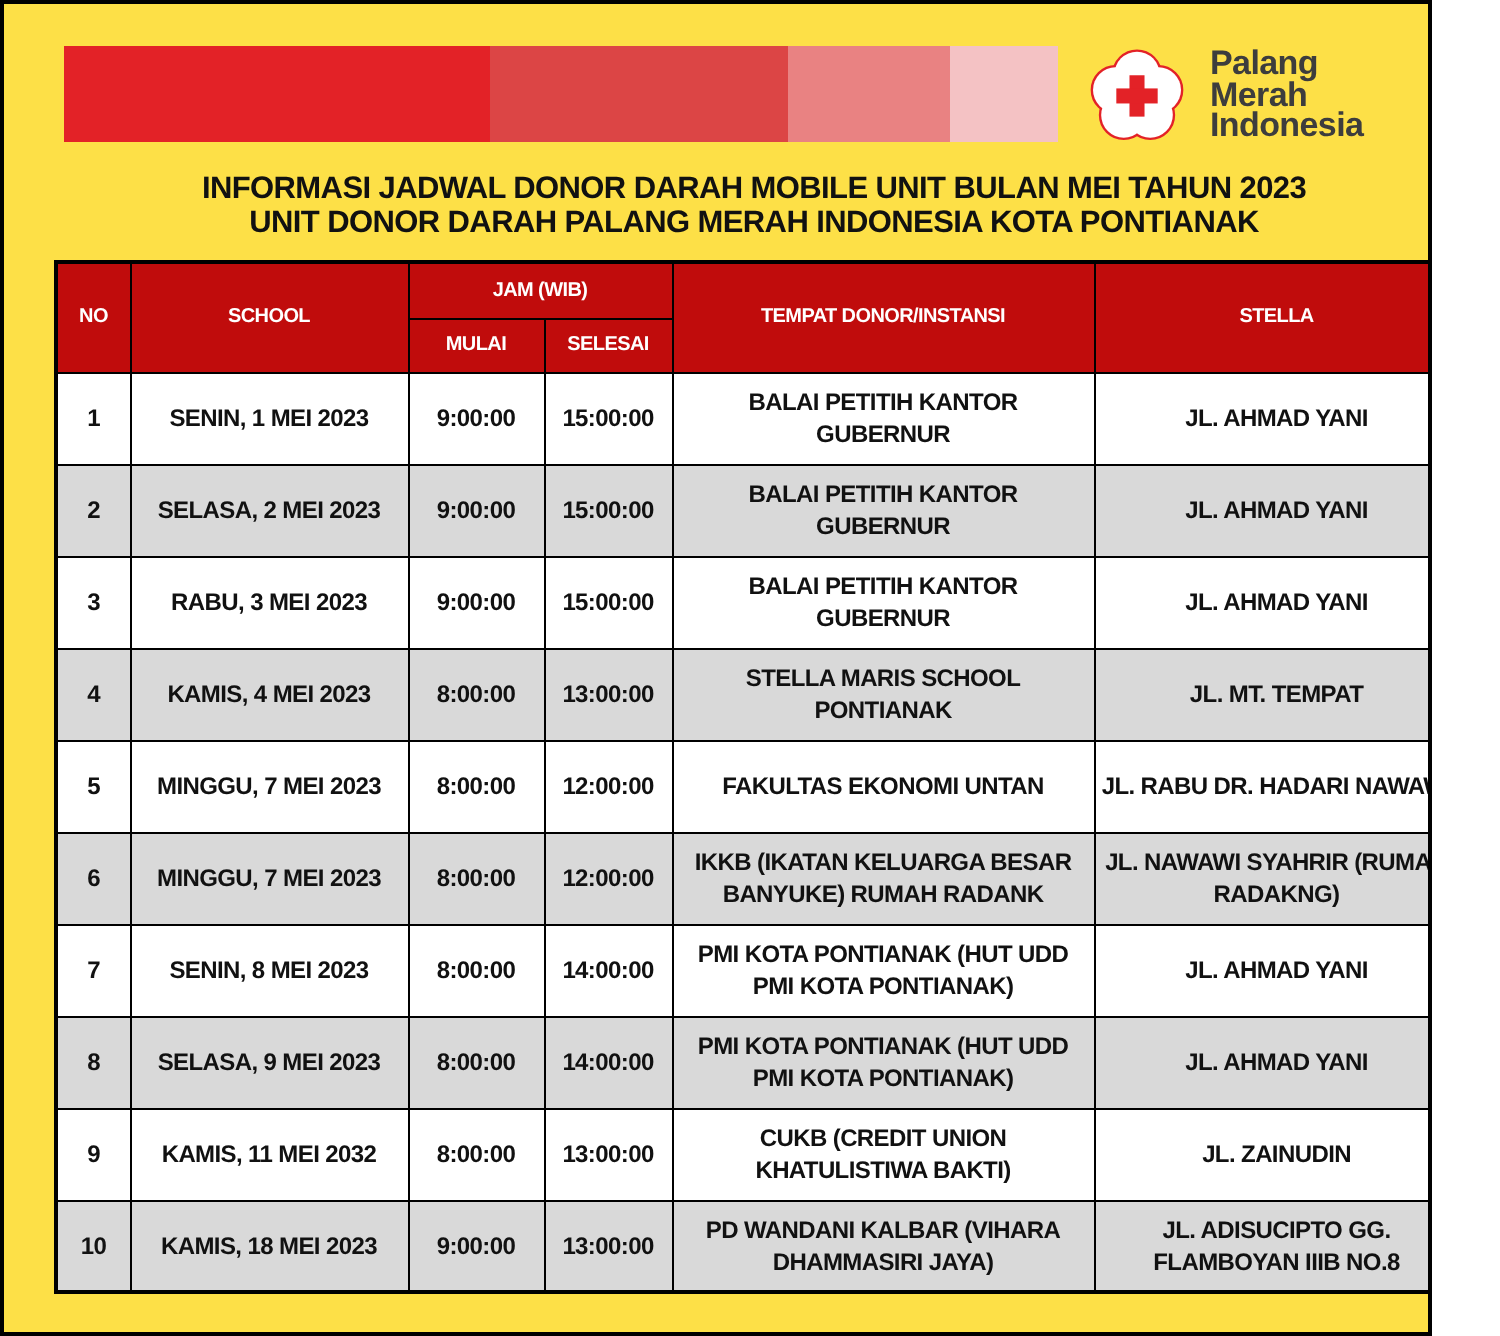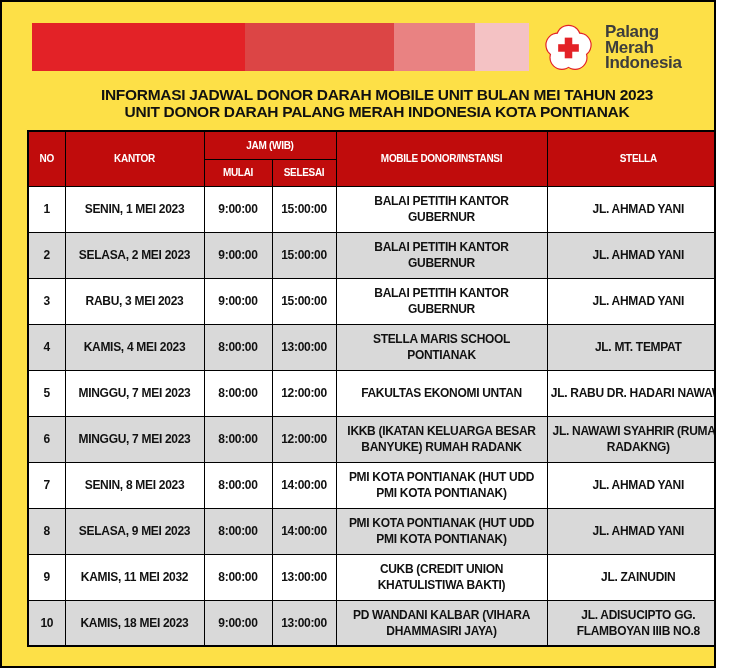--- a/index.html
+++ b/index.html
@@ -133,23 +133,23 @@
       <col style="width:37px">
       <col style="width:139px">
       <col style="width:68px">
       <col style="width:64px">
       <col style="width:211px">
       <col style="width:183px">
     </colgroup>
     <thead>
       <tr class="h1">
         <th rowspan="2">NO</th>
-        <th rowspan="2">KANTOR</th>
+        <th rowspan="2">SCHOOL</th>
         <th colspan="2">JAM (WIB)</th>
-        <th rowspan="2">MOBILE DONOR/INSTANSI</th>
+        <th rowspan="2">TEMPAT DONOR/INSTANSI</th>
         <th rowspan="2">STELLA</th>
       </tr>
       <tr class="h2">
         <th>MULAI</th>
         <th>SELESAI</th>
       </tr>
     </thead>
     <tbody id="rows-body">
     <tr>
       <td>1</td>

